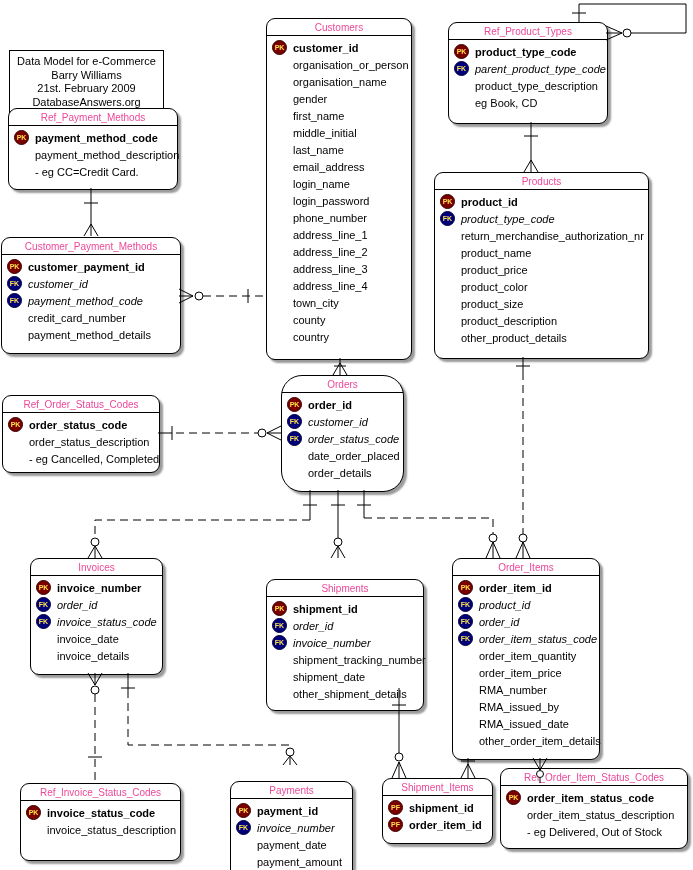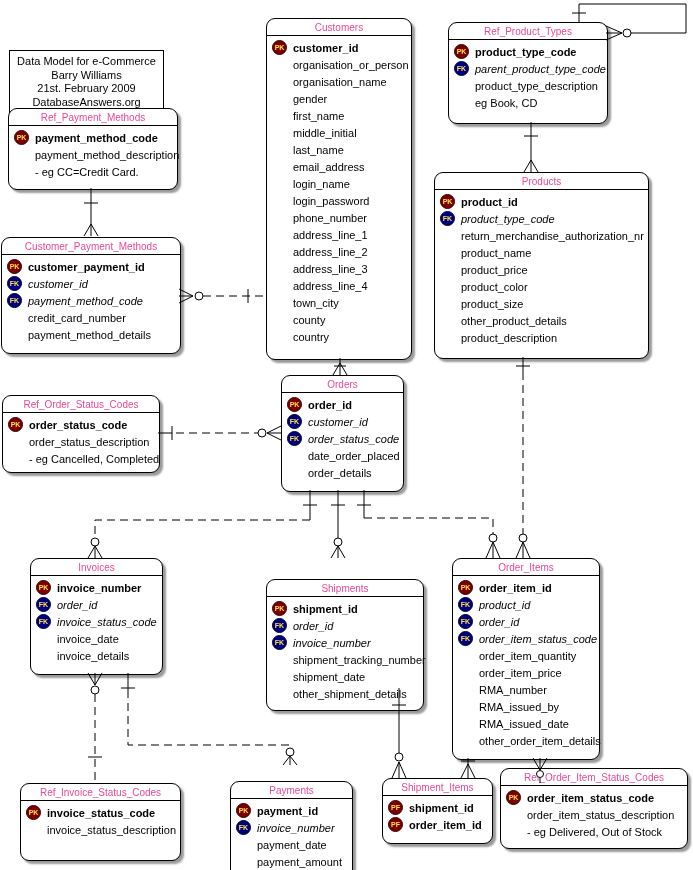--- a/index.html
+++ b/index.html
@@ -203,29 +203,29 @@
           <div class="row">
             <span class="spacer"></span>
             <span class="lbl">product_color</span>
           </div>
           <div class="row">
             <span class="spacer"></span>
             <span class="lbl">product_size</span>
           </div>
           <div class="row">
             <span class="spacer"></span>
+            <span class="lbl">product_description</span>
+          </div>
+          <div class="row">
+            <span class="spacer"></span>
             <span class="lbl">other_product_details</span>
           </div>
-          <div class="row">
-            <span class="spacer"></span>
-            <span class="lbl">product_description</span>
-          </div>
-        </div>
-      </div>
-      <div class="entity" style="left: 281px; top: 375px; width: 121px; height: 115px;">
+        </div>
+      </div>
+      <div class="entity" style="left: 281px; top: 375px; width: 121px; height: 115px; border-radius: 21px;">
         <div class="entity-header">Orders</div>
         <div class="rows">
           <div class="row">
             <span class="badge pk">PK</span>
             <span class="lbl bold">order_id</span>
           </div>
           <div class="row">
             <span class="badge fk">FK</span>
             <span class="lbl italic">customer_id</span>
           </div>

